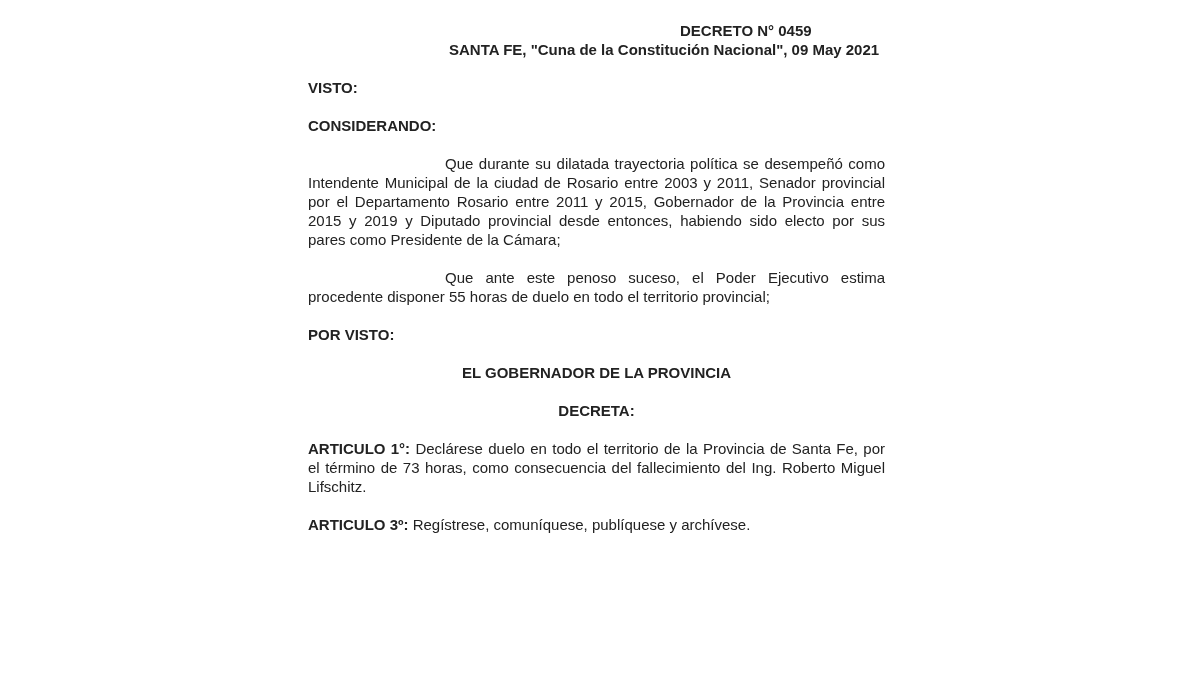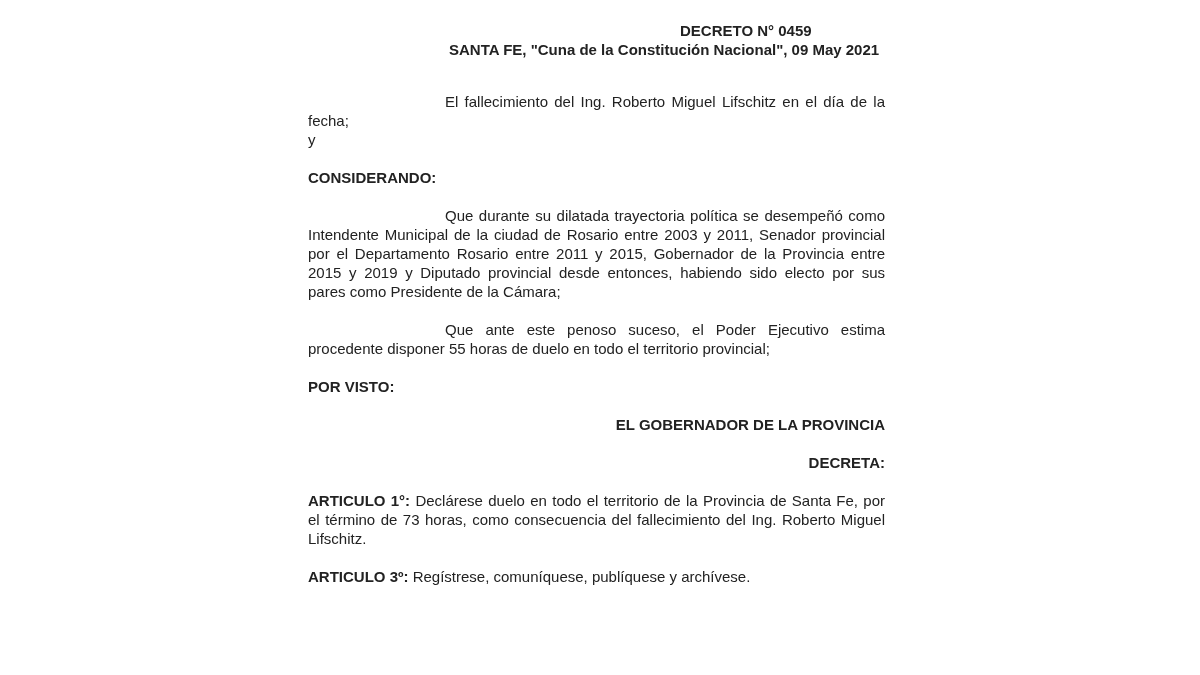--- a/index.html
+++ b/index.html
@@ -19,21 +19,21 @@
     left: 308px;
     top: 0;
     width: 577px;
     font-size: 15px;
     line-height: 19px;
   }
   .page p {
     margin: 0 0 19px 0;
   }
   .doc-header {
-    margin-bottom: 33px;
+    margin-bottom: 19px;
   }
   .hdr-line1 {
     margin-top: 21px;
     margin-left: 372px;
     font-weight: bold;
     white-space: nowrap;
   }
   .hdr-line2 {
     margin-left: 141px;
     font-weight: bold;
@@ -42,40 +42,40 @@
   .heading {
     font-weight: bold;
   }
   .ind {
     text-indent: 137px;
   }
   .just {
     text-align: justify;
   }
   .center-h {
-    text-align: right;
+    text-align: center;
     font-weight: bold;
   }
   .art-label {
     font-weight: bold;
     margin-top: 40px;
   }
 </style>
 </head>
 <body>
 
 <main class="page">
 
   <header class="doc-header">
     <div class="hdr-line1">DECRETO N° 0459</div>
     <div class="hdr-line2">SANTA FE, "Cuna de la Constitución Nacional", 09 May 2021</div>
   </header>
 
+  <p class="heading">VISTO:</p>
 
-  <p class="ind just"><span>El fallecimiento del Ing. Roberto Miguel Lifschitz en el día de la fecha;</span><br><span>y</span></p>
 
   <p class="heading">CONSIDERANDO:</p>
 
   <p class="ind just">Que durante su dilatada trayectoria política se desempeñó como Intendente Municipal de la ciudad de Rosario entre 2003 y 2011, Senador provincial por el Departamento Rosario entre 2011 y 2015, Gobernador de la Provincia entre 2015 y 2019 y Diputado provincial desde entonces, habiendo sido electo por sus pares como Presidente de la Cámara;</p>
 
   <p class="ind just">Que ante este penoso suceso, el Poder Ejecutivo estima procedente disponer 55 horas de duelo en todo el territorio provincial;</p>
 
   <p class="heading">POR VISTO:</p>
 
   <p class="center-h">EL GOBERNADOR DE LA PROVINCIA</p>

